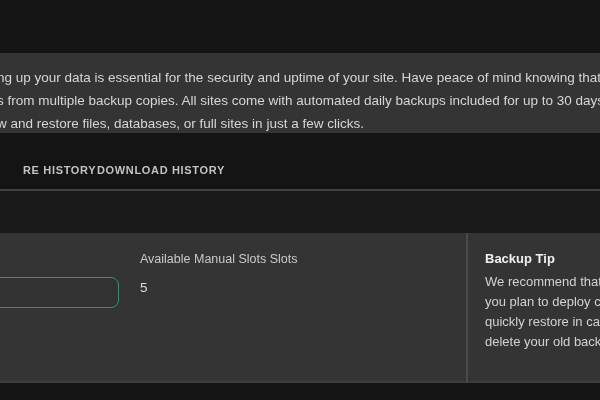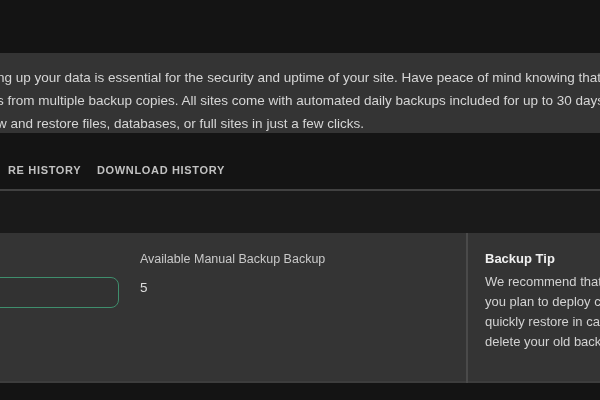--- a/index.html
+++ b/index.html
@@ -25,21 +25,21 @@
   }
 
   
   .tab {
     position:absolute; top:164px;
     font-size:11px; font-weight:700;
     letter-spacing:0.06em;
     color:#c2c2c2; white-space:nowrap;
     cursor:pointer;
   }
-  .tab-1 { left:8px; }
+  .tab-1 { left:0;padding-left:23px; }
   .tab-2 { left:97px; }
 
   .hdivider {
     top:189px; left:0; width:600px; height:2px;
     background:#414141;
   }
 
   
   .header-band {
     top:191px; left:0; width:600px; height:42px;
@@ -104,21 +104,21 @@
 <div class="tab tab-2">DOWNLOAD HISTORY</div>
 
 <div class="abs hdivider"></div>
 
 <div class="abs header-band"></div>
 
 <div class="abs content-panel">
   <input class="backup-input" type="text" value="" style="">
 </div>
 
-<div class="abs slots-label">Available Manual Backup Backup</div>
+<div class="abs slots-label">Available Manual Slots Slots</div>
 <div class="abs slots-value">5</div>
 
 <div class="abs vdivider"></div>
 
 <div class="abs tip-panel">
   <div class="tip-title">Backup Tip</div>
   <div class="tip-line">We recommend that</div>
   <div class="tip-line">you plan to deploy cl</div>
   <div class="tip-line">quickly restore in cas</div>
   <div class="tip-line">delete your old back</div>

